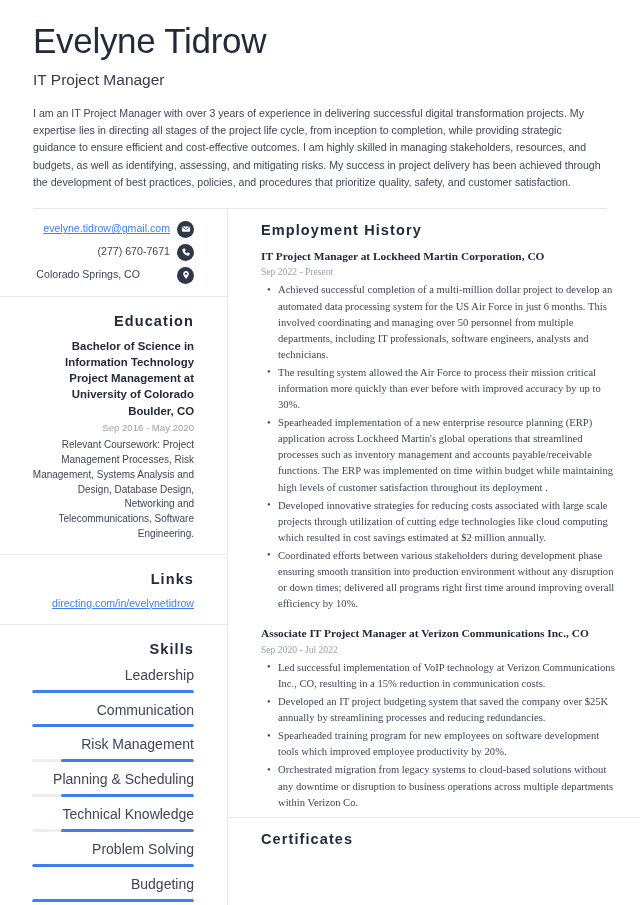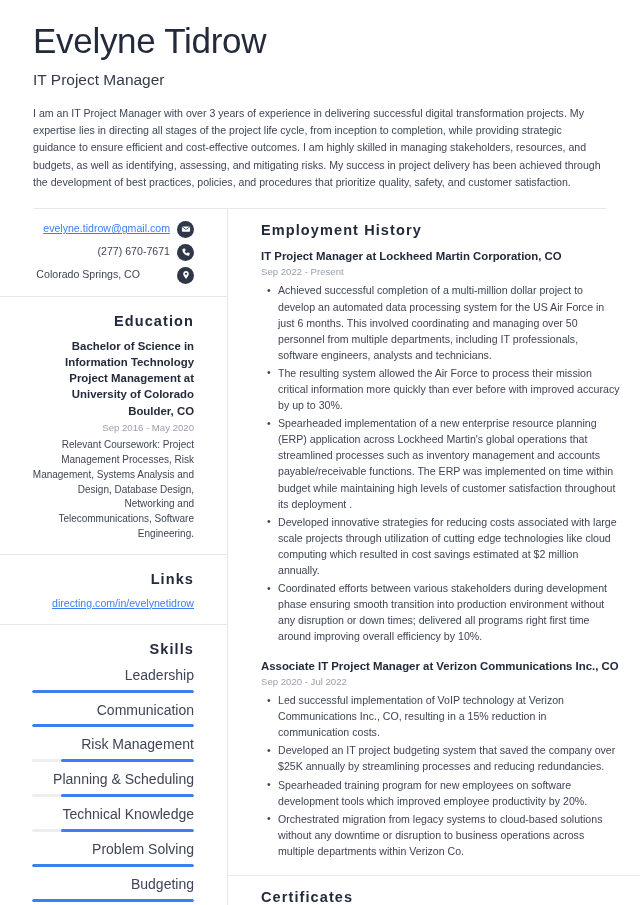--- a/index.html
+++ b/index.html
@@ -166,34 +166,35 @@
     justify-content: flex-end;
   }
   .skill-fill {
     height: 3px;
     background: #3b7ff0;
     border-radius: 2px;
   }
 
   
   .main-block {
-    padding: 13px 20px 14px 33px;
+    padding: 13px 20px 4px 33px;
     border-bottom: 1px solid #e6e8ec;
   }
   .main-block.last { border-bottom: 0; }
 
   .main-head {
     font-size: 14.5px;
     font-weight: 700;
     color: #232a3b;
     letter-spacing: 1.1px;
     margin: 0 0 10px 0;
   }
   .job {
     margin-bottom: 13px;
+    font-family: Liberation Serif, serif;
   }
   .job:last-child { margin-bottom: 0; }
   .job-head {
     font-size: 11.4px;
     font-weight: 700;
     color: #232a3b;
     line-height: 1.42;
     margin: 0;
   }
   .job-dates {

